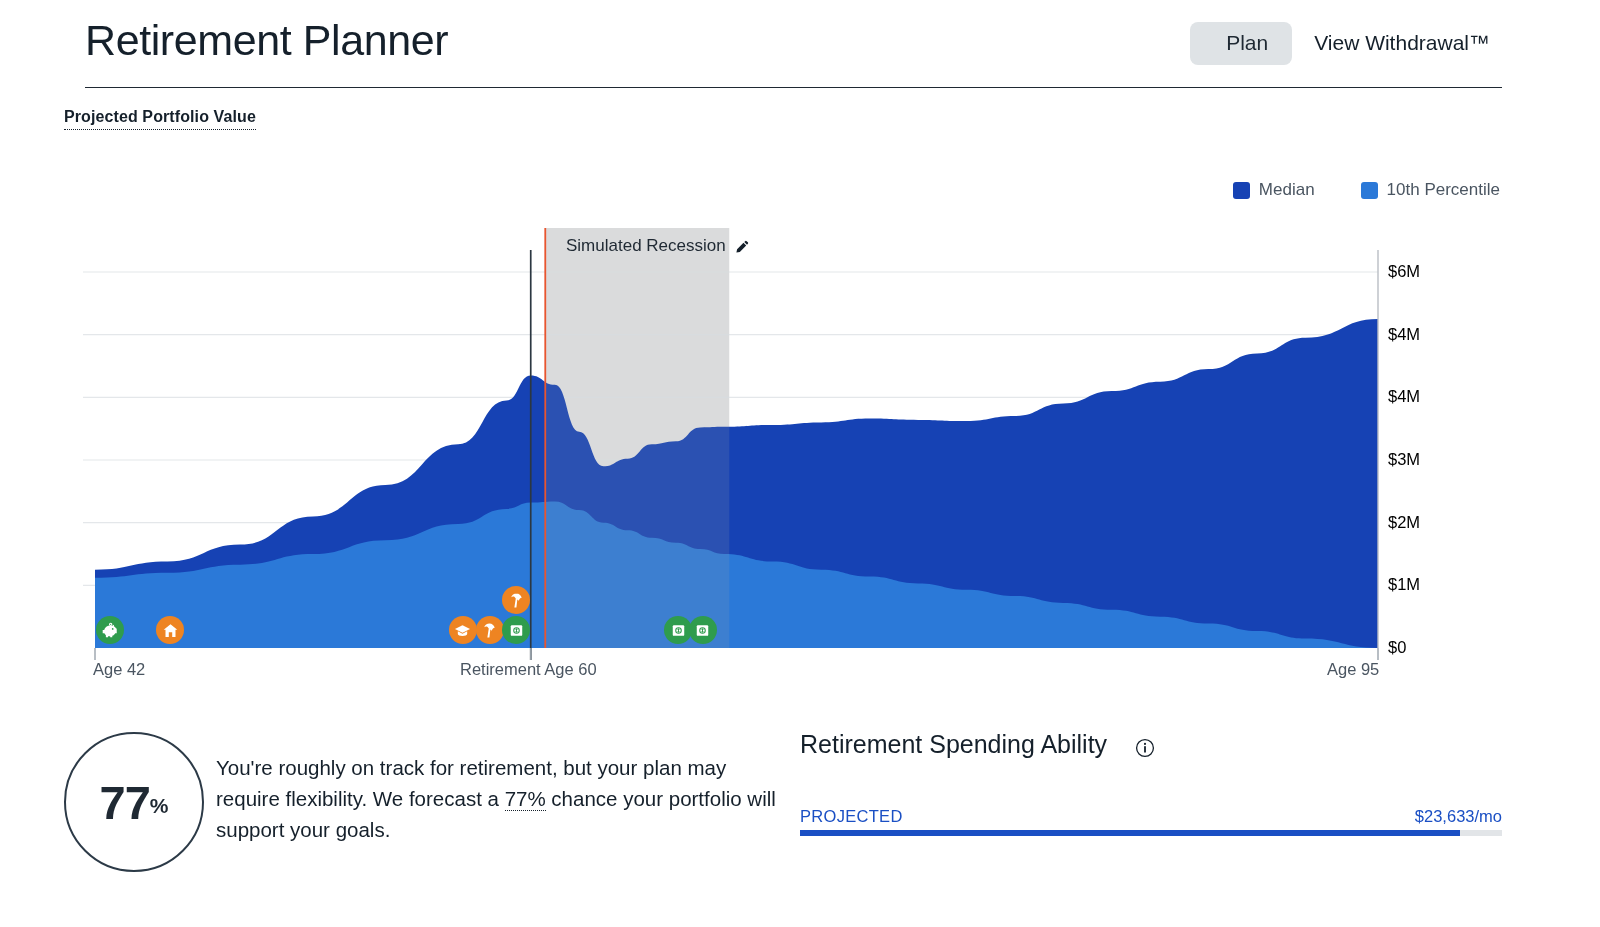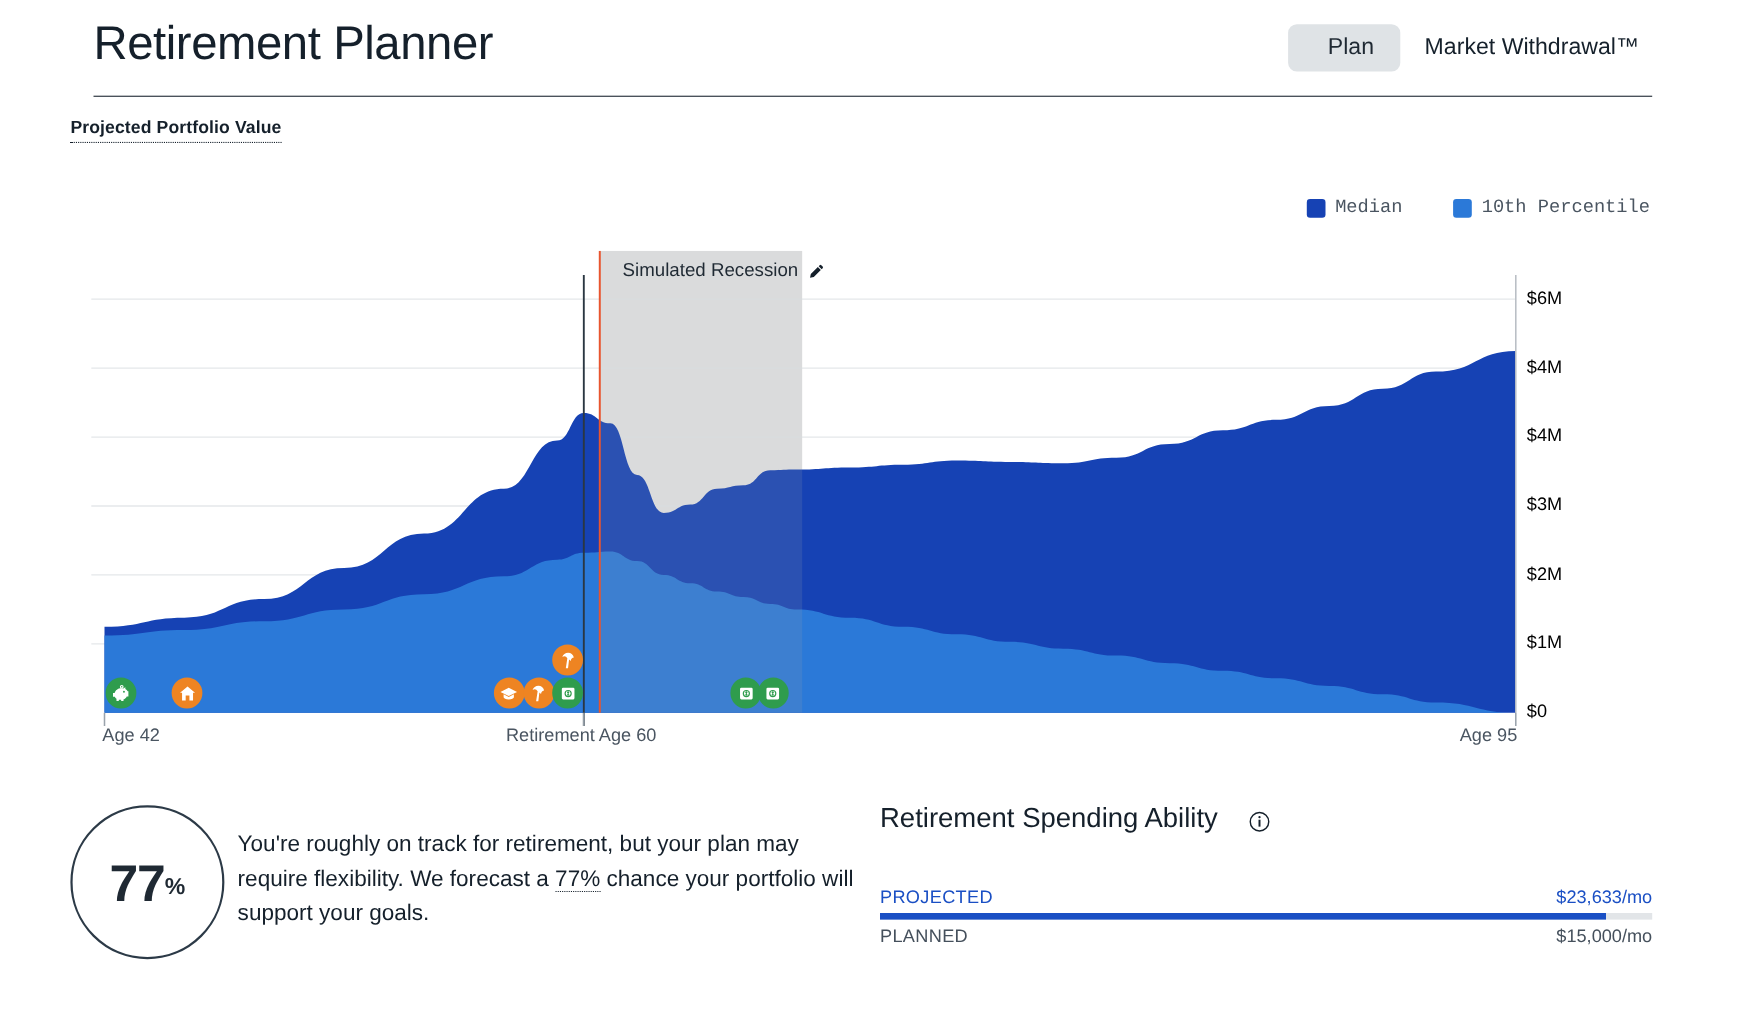--- a/index.html
+++ b/index.html
@@ -52,21 +52,21 @@
     font-size: 16px; font-weight: bold; color: #15202b;
     background: #dfe3e6; border-radius: 8px; padding: 9px 16px; line-height: 1;
   }
   .seg-inactive {
     font-size: 16px; font-weight: bold; color: #15202b;
     padding: 9px 14px; line-height: 1; background: transparent;
   }
 
   .legend {
     position: absolute; right: 100px; top: 180px;
-    display: flex; align-items: center; gap: 10px; font-family: Liberation Mono, monospace;
+    display: flex; align-items: center; gap: 10px;
   }
   .legend-item { display: flex; align-items: center; gap: 9px; }
   .legend-swatch { width: 17px; height: 17px; border-radius: 3px; display: inline-block; }
   .legend-text { font-size: 17px; color: #4a5561; }
   .legend-gap { width: 26px; }
 
   
   .chart-wrap {
     position: absolute; left: 0; top: 228px; width: 1600px; height: 470px;
   }
@@ -137,21 +137,21 @@
 </head>
 <body>
 
 <div class="page">
 
   <div class="header">
     <div class="header-inner">
       <div class="app-title">Retirement Planner</div>
       <div class="nav">
         <div class="nav-pill">Plan</div>
-        <div class="nav-item">Market Withdrawal™</div>
+        <div class="nav-item">View Withdrawal™</div>
       </div>
     </div>
   </div>
 
   <div class="section-title">Projected Portfolio Value</div>
 
 
   <div class="legend">
     <span class="legend-item">
       <span class="legend-swatch" id="sw0" style="background: rgb(22, 66, 180);"></span>
@@ -285,20 +285,16 @@
 
     <div class="spend-rows">
       <div class="spend-row spend-row-projected">
         <span class="spend-name">PROJECTED</span>
         <span class="spend-val">$23,633/mo</span>
       </div>
       <div class="track">
         <div class="track-fill" id="fill0" style="width: 94%; background: rgb(26, 79, 196);"></div>
       </div>
 
-      <div class="spend-row spend-row-planned">
-        <span class="spend-name">PLANNED</span>
-        <span class="spend-val">$15,000/mo</span>
-      </div>
     </div>
   </div>
 
 </div>
 
 </body></html>

